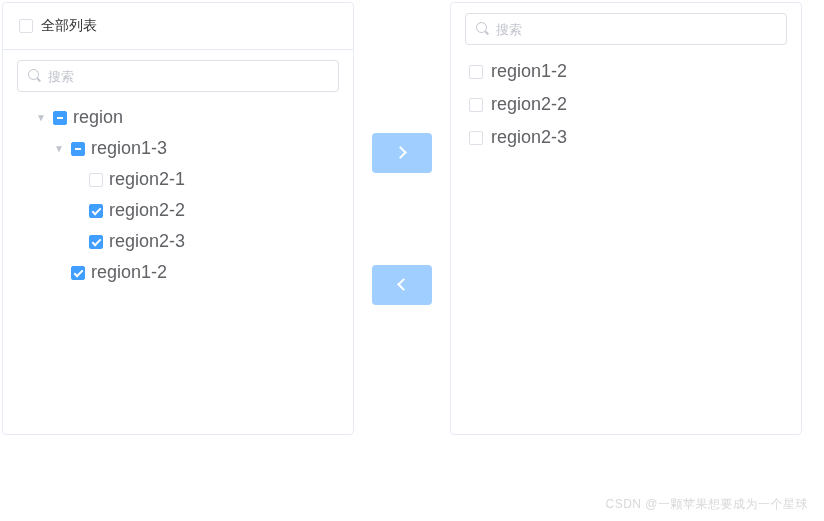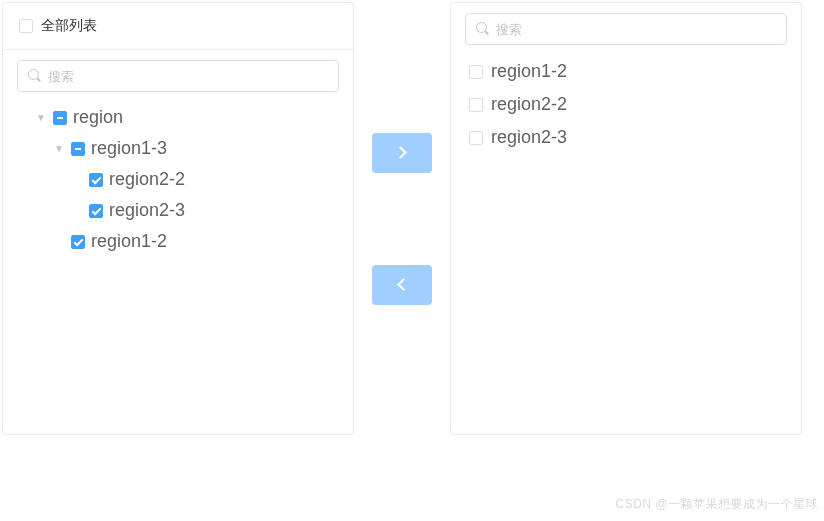--- a/index.html
+++ b/index.html
@@ -177,21 +177,21 @@
       height: 9px;
       border: solid #fff;
       border-width: 2px 2px 0 0;
       display: inline-block;
     }
     .chevron.right { transform: rotate(45deg); margin-right: 3px; }
     .chevron.left { transform: rotate(-135deg); margin-left: 3px; }
     .watermark {
       position: fixed;
       bottom: 8px;
-      right: 6px;
+      right: 16px;
       color: #d8d8d8;
       font-size: 12px;
       letter-spacing: 0.5px;
     }
   </style>
 </head>
 <body>
 
 <div class="transfer-container">
 
@@ -212,20 +212,25 @@
           <span class="checkbox indeterminate"></span>
           <span class="node-label">region</span>
         </div>
         <div class="tree-node indent-2">
           <span class="caret">▼</span>
           <span class="checkbox indeterminate"></span>
           <span class="node-label">region1-3</span>
         </div>
         <div class="tree-node indent-3">
           <span class="caret-spacer"></span>
+          <span class="checkbox"></span>
+          <span class="node-label">region2-1</span>
+        </div>
+        <div class="tree-node indent-3">
+          <span class="caret-spacer"></span>
           <span class="checkbox checked"></span>
           <span class="node-label">region2-2</span>
         </div>
         <div class="tree-node indent-3">
           <span class="caret-spacer"></span>
           <span class="checkbox checked"></span>
           <span class="node-label">region2-3</span>
         </div>
         <div class="tree-node indent-2">
           <span class="caret-spacer"></span>

